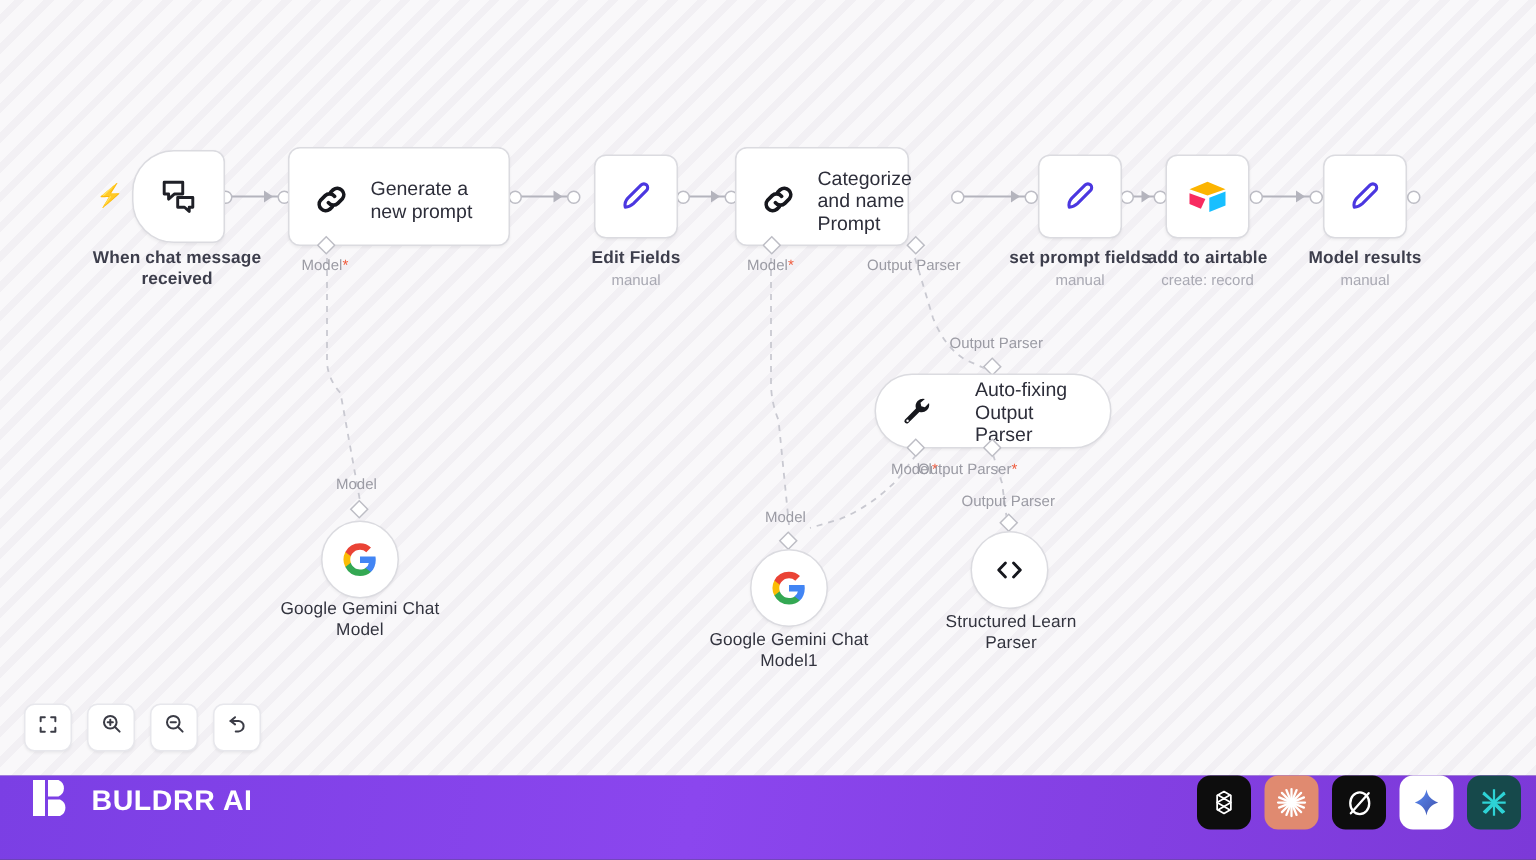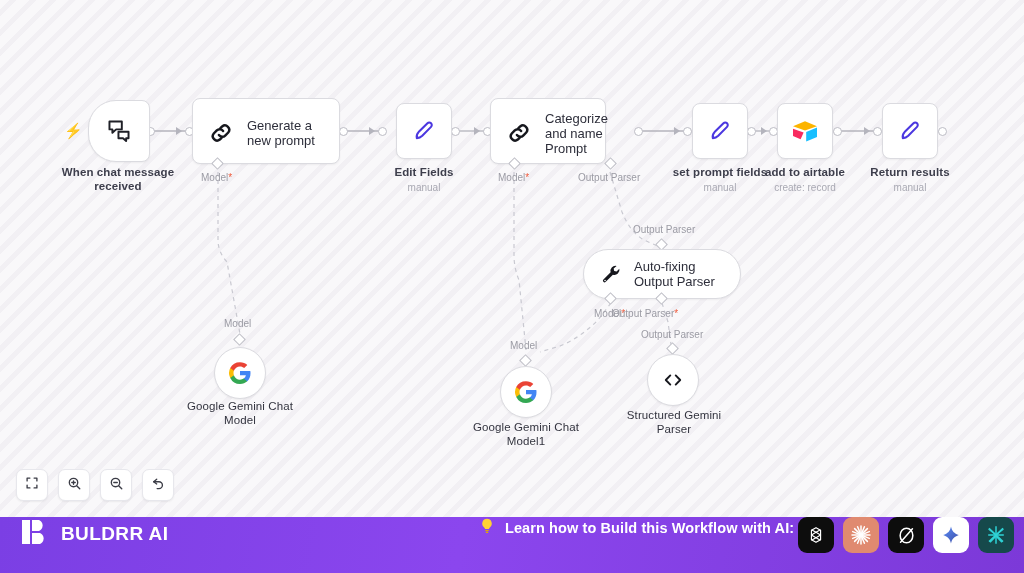--- a/index.html
+++ b/index.html
@@ -39,21 +39,21 @@
     border-radius: 8px;
     box-shadow: 0 1px 2px rgba(0,0,0,0.05);
   }
   .node.square { width: 56px; height: 56px; justify-content: center; }
   .node.wide   { height: 66px; padding: 4px 16px 0 14px; gap: 12px; }
   .node.trigger {
     width: 62px; height: 62px; justify-content: center;
     border-radius: 28px 8px 8px 28px;
   }
   .node.pill {
-    height: 50px; padding: 0 20px 0 16px; gap: 12px;
+    height: 50px; padding: 0 20px 0 16px; gap: 28px;
     border-radius: 26px;
   }
   .node.circle {
     width: 52px; height: 52px; justify-content: center;
     border-radius: 50%;
   }
 
   .node-title {
     font-size: 13px;
     line-height: 15px;
@@ -292,21 +292,21 @@
   <div class="caption" style="left:745px; top:166px; width:120px;">add to airtable</div>
   <div class="sub" style="left:745px; top:182px; width:120px;">create: record</div>
 
   <div class="node square" style="left:882px; top:103px;">
     <span class="node-icon">
       <svg width="26" height="26" viewBox="0 0 24 24" fill="none" stroke="#4b37e0" stroke-width="1.9" stroke-linejoin="round">
         <path d="M5.4 18.6 c-.5 -2.1 .1 -4.0 1.6 -5.6 L15.2 4.9 a2.3 2.3 0 0 1 3.3 3.3 l-8.1 8.2 c-1.6 1.5 -3.5 2.1 -5.0 2.2 z"></path>
       </svg>
     </span>
   </div>
-  <div class="caption" style="left:850px; top:166px; width:120px;">Return results</div>
+  <div class="caption" style="left:850px; top:166px; width:120px;">Model results</div>
   <div class="sub" style="left:850px; top:182px; width:120px;">manual</div>
 
   <div class="sublabel" style="left:224px; top:318px;">Model</div>
   <div class="diamond" style="left:235px; top:335px;"></div>
   <div class="node circle" style="left:214px; top:347px;">
     <span class="node-icon">
       <svg width="24" height="24" viewBox="0 0 24 24">
         <path fill="#4285f4" d="M22.5 12.25c0-.78-.07-1.53-.2-2.25H12v4.26h5.9a5.05 5.05 0 0 1-2.19 3.31v2.75h3.54c2.07-1.91 3.25-4.72 3.25-8.07z"></path>
         <path fill="#34a853" d="M12 23c2.95 0 5.43-.98 7.24-2.65l-3.54-2.75c-.98.66-2.24 1.05-3.7 1.05-2.85 0-5.26-1.92-6.12-4.5H2.22v2.84A10.99 10.99 0 0 0 12 23z"></path>
         <path fill="#fbbc05" d="M5.88 14.15a6.6 6.6 0 0 1 0-4.3V7.01H2.22a11 11 0 0 0 0 9.98l3.66-2.84z"></path>
@@ -350,21 +350,21 @@
   <div class="sublabel" style="left:641px; top:329px;">Output Parser</div>
   <div class="diamond" style="left:668px; top:344px;"></div>
   <div class="node circle" style="left:647px; top:354px;">
     <span class="node-icon">
       <svg width="24" height="24" viewBox="0 0 24 24" fill="none" stroke="#16171d" stroke-width="1.9" stroke-linecap="round" stroke-linejoin="round">
         <path d="M9.3 7.4 L4.8 12 l4.5 4.6"></path>
         <path d="M14.7 7.4 L19.2 12 l-4.5 4.6"></path>
       </svg>
     </span>
   </div>
-  <div class="caption thin" style="left:606px; top:409px; width:136px;">Structured Gemini
+  <div class="caption thin" style="left:606px; top:409px; width:136px;">Structured Learn
 Parser</div>
 
 </div>
 
 <div id="toolbar">
   <div class="tool-btn">
     <span>
       <svg width="14" height="14" viewBox="0 0 20 20" fill="none" stroke="#3b3c46" stroke-width="1.9" stroke-linecap="round" stroke-linejoin="round">
         <path d="M3 7V3h4M17 7V3h-4M3 13v4h4M17 13v4h-4"></path>
       </svg>
@@ -404,30 +404,20 @@
     <span>
       <svg width="30" height="30" viewBox="0 0 30 30">
         <rect x="2" y="3" width="8" height="24" fill="#ffffff"></rect>
         <path d="M12 3 h7 a6 6 0 0 1 0 11 h-7 z" fill="#ffffff"></path>
         <path d="M12 16 h8 a6 6 0 0 1 0 11 h-8 z" fill="#ffffff"></path>
       </svg>
     </span>
     <span id="brand-text">BULDRR AI</span>
   </div>
 
-  <div id="cta">
-    <span>
-      <svg width="18" height="18" viewBox="0 0 24 24">
-        <path d="M12 2.4a6.4 6.4 0 0 0-3.8 11.5c.7.6 1.1 1.3 1.2 2.1h5.2c.1-.8.5-1.5 1.2-2.1A6.4 6.4 0 0 0 12 2.4z" fill="#ffd233"></path>
-        <rect x="9.6" y="17.2" width="4.8" height="1.8" rx=".9" fill="#e0a800"></rect>
-        <rect x="10.3" y="19.8" width="3.4" height="1.6" rx=".8" fill="#e0a800"></rect>
-      </svg>
-    </span>
-    <span id="cta-text">Learn how to Build this Workflow with AI:</span>
-  </div>
 
   <div id="ai-logos">
 
     <div class="ai-logo" style="background:#0d0d0d;">
       <svg width="22" height="22" viewBox="0 0 24 24" fill="none" stroke="#ffffff" stroke-width="1.25" stroke-linejoin="round" stroke-linecap="round">
         <path d="M12 4.0 L17.0 6.9 V12.0 L12 14.9 L7.0 12.0 V6.9 Z"></path>
         <path d="M12 9.1 L17.0 12.0 V17.1 L12 20.0 L7.0 17.1 V12.0 Z"></path>
         <path d="M7.6 6.6 L12 9.1 M16.4 6.6 L12 9.1 M12 14.9 L7.6 17.4 M12 14.9 L16.4 17.4"></path>
       </svg>
     </div>

